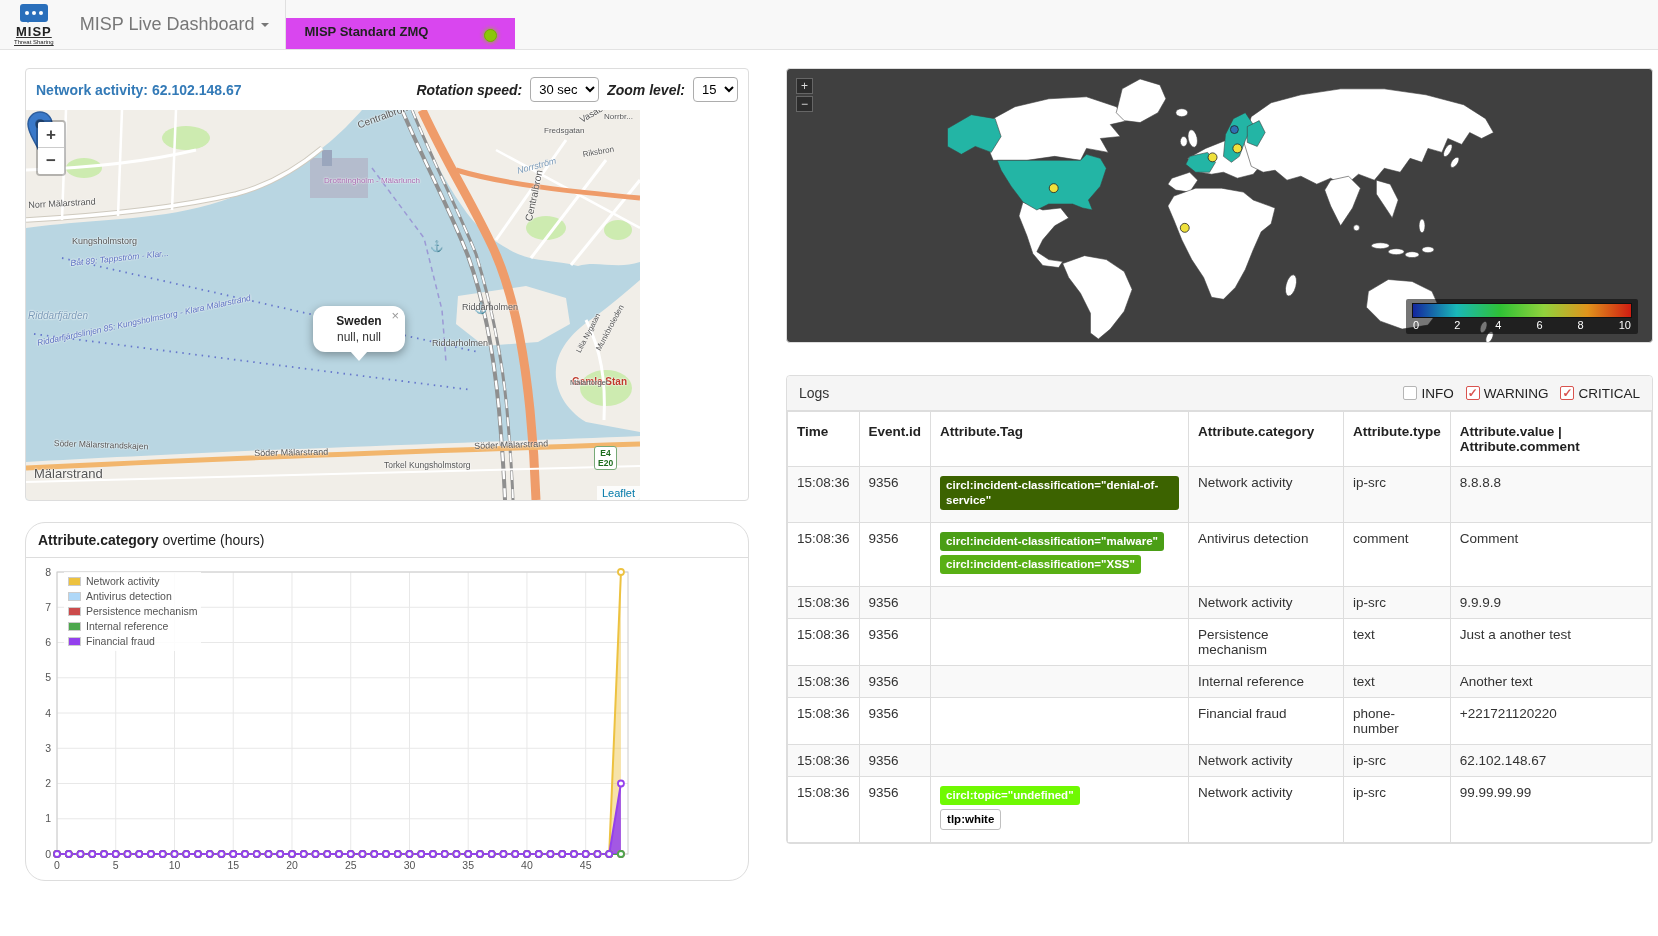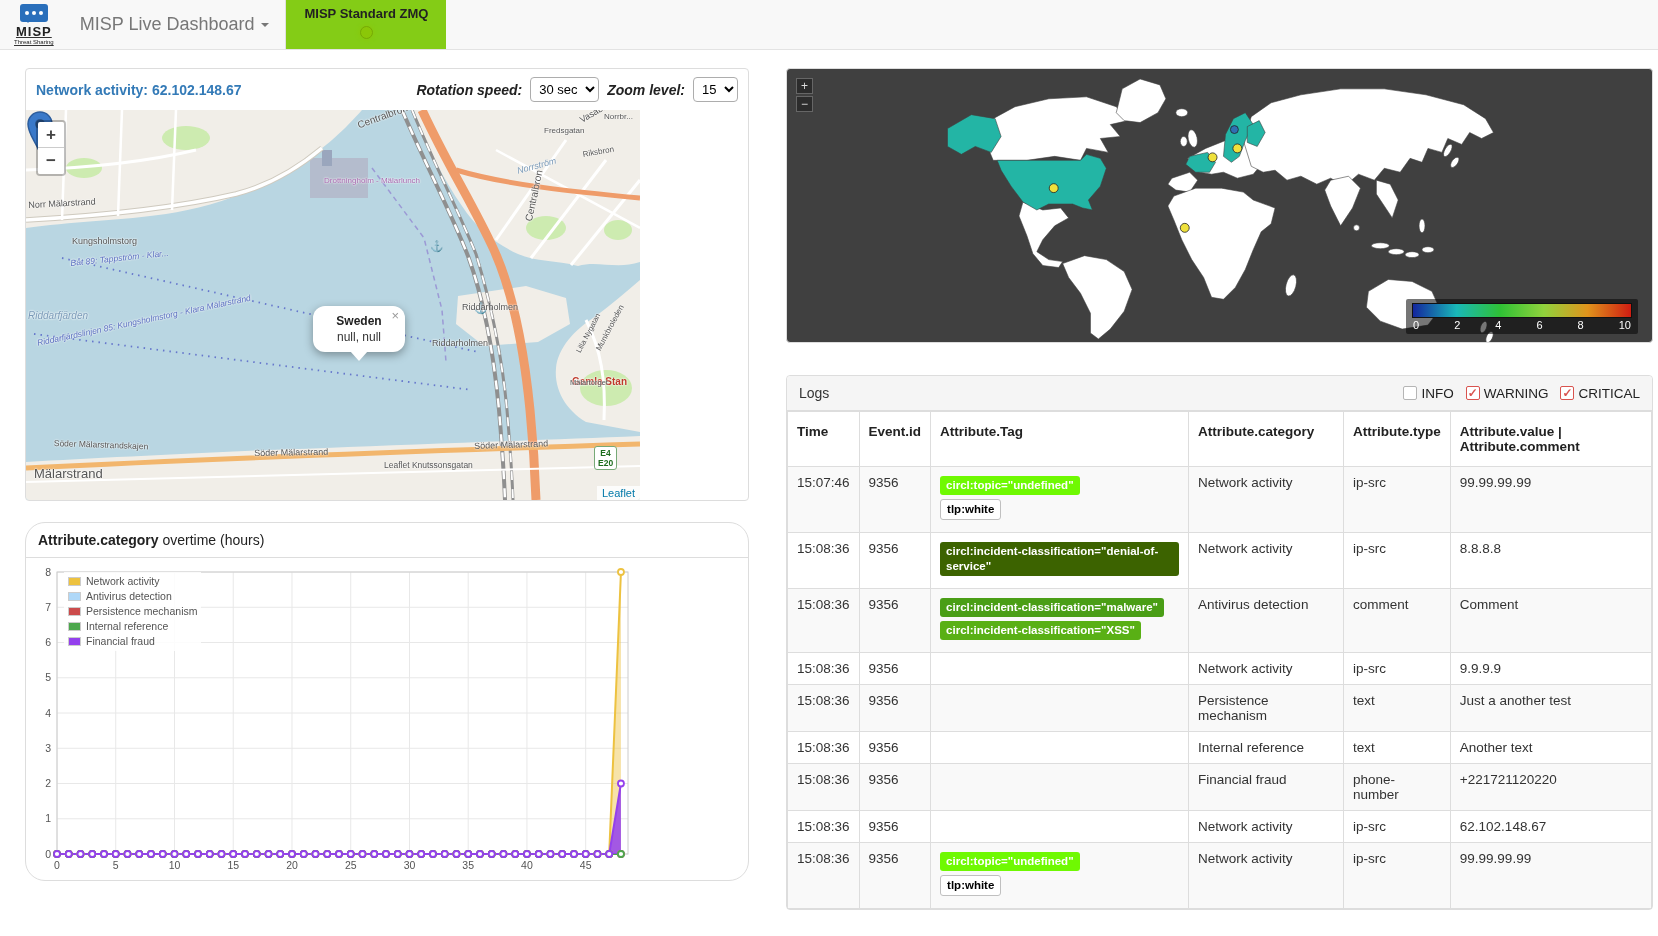--- a/index.html
+++ b/index.html
@@ -14,21 +14,21 @@
   .logo-bubble { width: 28px; height: 18px; background: #2a6fbb; border-radius: 3px;
     display: flex; gap: 3px; align-items: center; justify-content: center; position: relative; }
   .logo-bubble::after { content: ""; position: absolute; left: 4px; bottom: -5px;
     border: 4px solid transparent; border-top: 5px solid #2a6fbb; }
   .logo-dot { width: 4px; height: 4px; border-radius: 50%; background: #fff; }
   .logo-text { font-weight: bold; font-size: 13px; color: #222; letter-spacing: 1px; margin-top: 2px; }
   .logo-sub { font-size: 6px; color: #222; }
   .nav-title { font-size: 18px; color: #777; padding: 0 16px; display: flex; align-items: center; gap: 7px; cursor: pointer; }
   .caret { width: 0; height: 0; border-top: 4px solid #777; border-left: 4px solid transparent; border-right: 4px solid transparent; }
   .nav-divider { width: 1px; background: #e0e0e0; }
-  .zmq { padding: 6px 18px; background: #84cc16; display: flex; flex-direction: column; }
+  .zmq { padding: 6px 18px; background: #d946ef; display: flex; flex-direction: row; margin-top: 18px; }
   .zmq-label { font-weight: bold; font-size: 13px; color: #222; }
   .zmq-dot { width: 13px; height: 13px; border-radius: 50%; background: var(--green,#8bc708);
     border: 1px solid #76a906; box-shadow: 0 0 5px var(--green,#8bc708); margin: 5px 0 0 56px; }
 
   
   .content { display: flex; gap: 37px; padding: 18px 0 0 25px; }
   .col-left  { width: 724px; flex: none; }
   .col-right { width: 867px; flex: none; }
   .panel { background: #fff; border: 1px solid #ddd; border-radius: 4px; }
 
@@ -211,21 +211,21 @@
             <span style="left: 2px; top: 200px; font-size: 10px; color: rgb(122, 154, 184); font-style: italic;">Riddarfjärden</span>
             <span style="left: 436px; top: 192px; font-size: 9px;">Riddarholmen</span>
             <span style="left: 406px; top: 228px; font-size: 9px;">Riddarholmen</span>
             <span style="left: 546px; top: 266px; font-size: 10px; color: rgb(192, 57, 43); font-weight: bold;">Gamla Stan</span>
             <span style="left: 568px; top: 238px; font-size: 8px; transform: rotate(-62deg);">Munkbroleden</span>
             <span style="left: 548px; top: 240px; font-size: 7.5px; transform: rotate(-62deg);">Lilla Nygatan</span>
             <span style="left: 544px; top: 268px; font-size: 7.5px;">Mälartorget</span>
             <span style="left: 28px; top: 328px; font-size: 8.5px; transform: rotate(2deg);">Söder Mälarstrandskajen</span>
             <span style="left: 228px; top: 338px; font-size: 9px; transform: rotate(-1deg);">Söder Mälarstrand</span>
             <span style="left: 448px; top: 331px; font-size: 9px; transform: rotate(-2deg);">Söder Mälarstrand</span>
-            <span style="left: 358px; top: 350px; font-size: 8.5px;">Leaflet Knutssonsgatan</span>
+            <span style="left: 358px; top: 350px; font-size: 8.5px;">Torkel Kungsholmstorg</span>
             <span style="left: 8px; top: 356px; font-size: 13px;">Mälarstrand</span>
           </div>
 
         <div class="zoomctl">
           <div class="zbtn">+</div>
           <div class="zbtn">−</div>
         </div>
 
         <div class="popup">
           <span class="popup-close">×</span>
@@ -666,31 +666,20 @@
               <th>Time</th>
               <th>Event.id</th>
               <th>Attribute.Tag</th>
               <th>Attribute.category</th>
               <th>Attribute.type</th>
               <th>Attribute.value | Attribute.comment</th>
             </tr>
           </thead>
         <tbody id="logs-body">
             <tr>
-              <td>15:07:46</td>
-              <td>9356</td>
-              <td>
-                <span class="tag" style="background: rgb(111, 249, 2); color: rgb(255, 255, 255);">circl:topic="undefined"</span>
-                <span class="tag" style="background: rgb(255, 255, 255); color: rgb(0, 0, 0); border: 1px solid rgb(192, 192, 192);">tlp:white</span>
-              </td>
-              <td>Network activity</td>
-              <td>ip-src</td>
-              <td>99.99.99.99</td>
-            </tr>
-            <tr>
               <td>15:08:36</td>
               <td>9356</td>
               <td>
                 <span class="tag" style="background: rgb(60, 99, 0); color: rgb(255, 255, 255);">circl:incident-classification="denial-of-service"</span>
               </td>
               <td>Network activity</td>
               <td>ip-src</td>
               <td>8.8.8.8</td>
             </tr>
             <tr>

